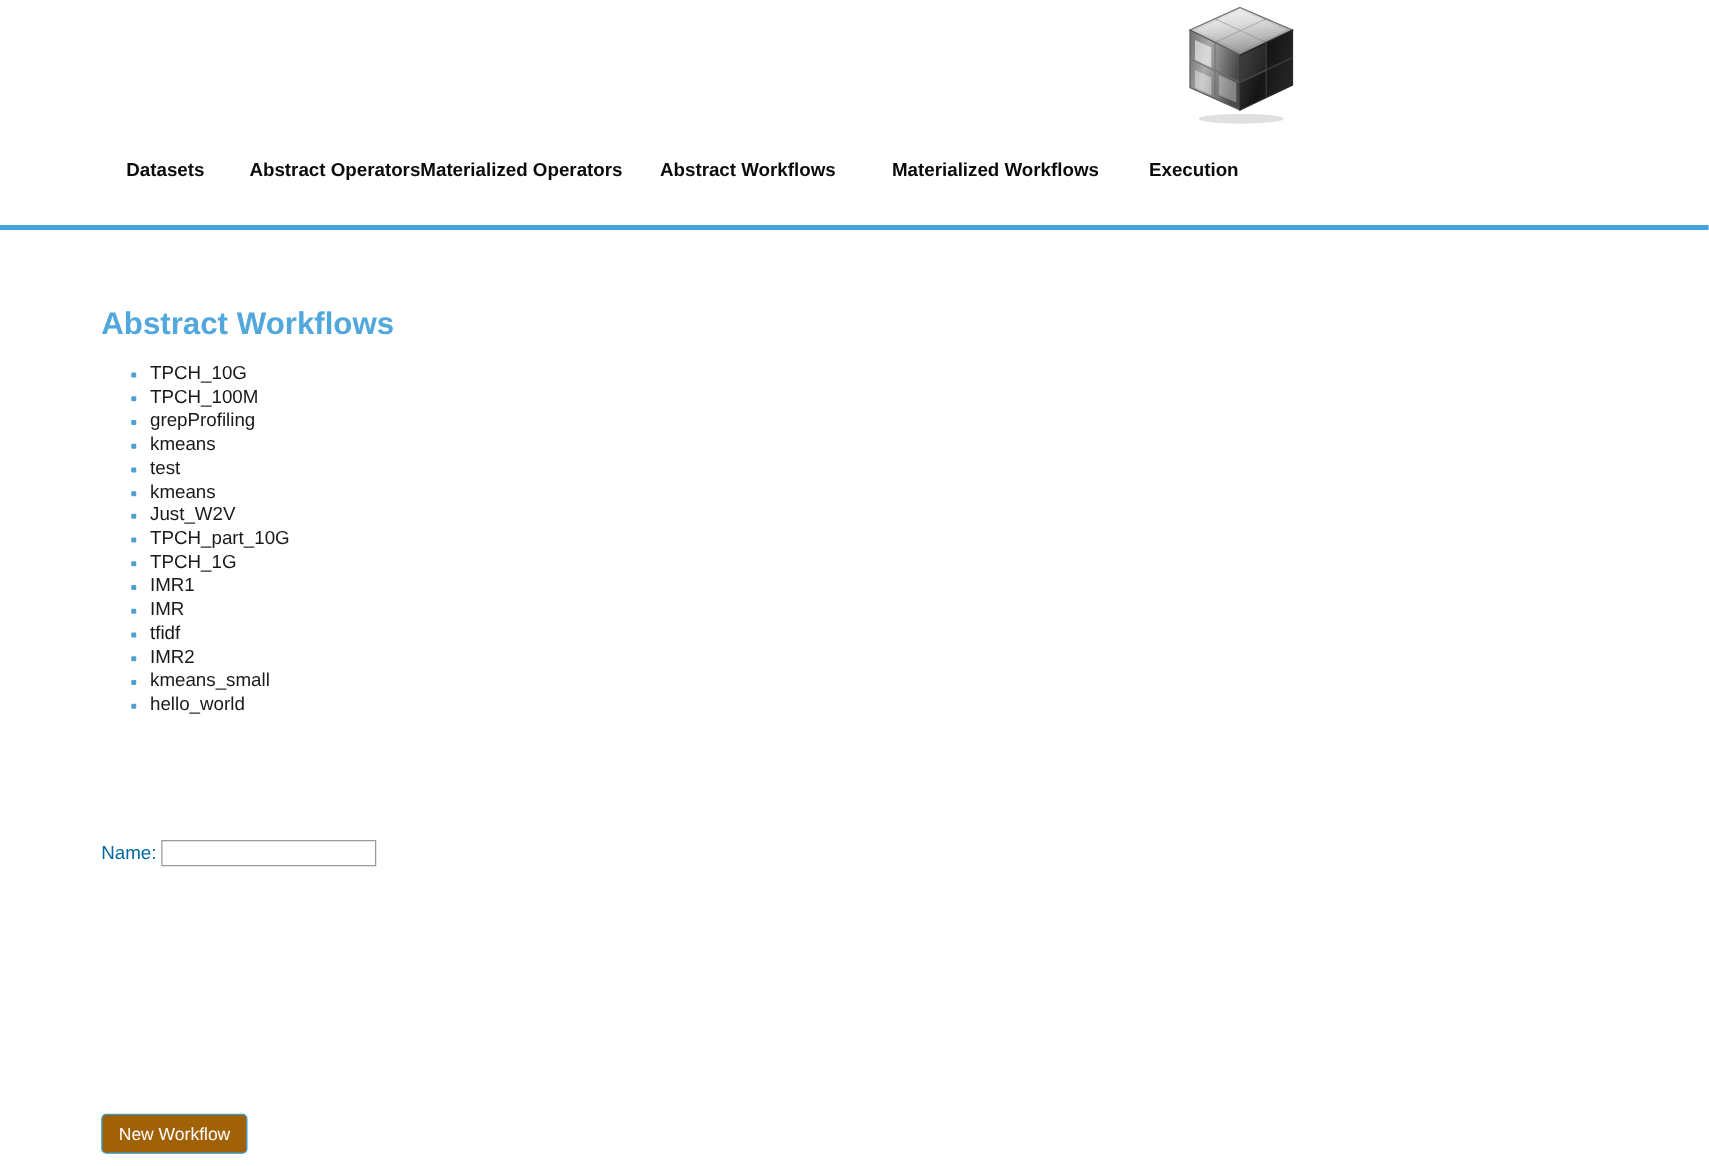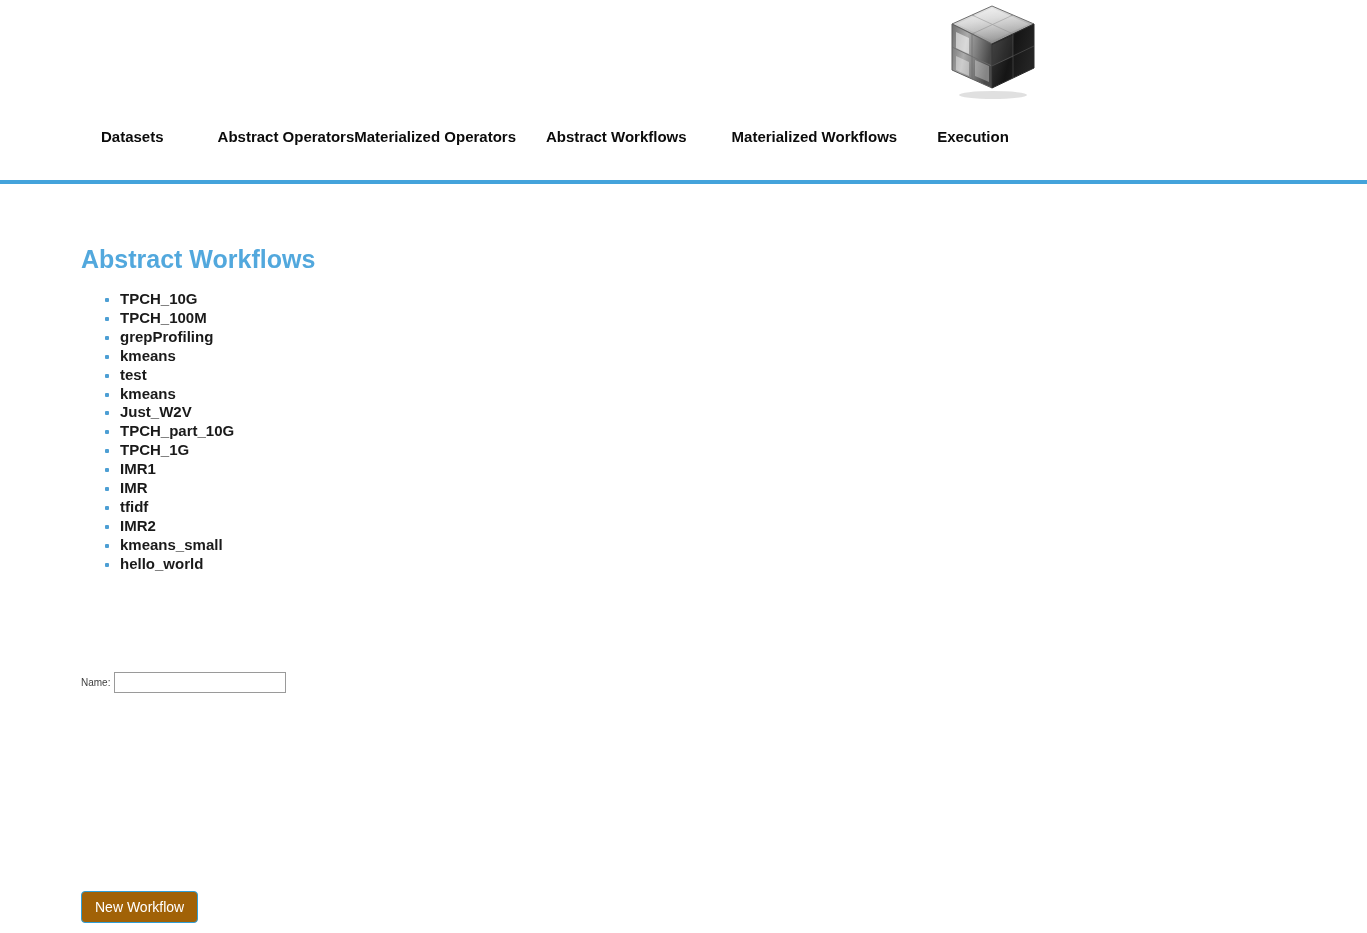--- a/index.html
+++ b/index.html
@@ -64,21 +64,21 @@
     display: block;
     font-size: 15px;
     font-weight: bold;
     color: #0b0b0b;
     text-decoration: none;
     white-space: nowrap;
     padding: 0;
     cursor: pointer;
   }
   .nav-list li:nth-child(1) { margin-left: 101px; }
-  .nav-list li:nth-child(2) { margin-left: 54px; }
+  .nav-list li:nth-child(2) { margin-left: 36px; }
   .nav-list li:nth-child(3) { }
   .nav-list li:nth-child(4) { margin-left: 30px; }
   .nav-list li:nth-child(5) { margin-left: 45px; }
   .nav-list li:nth-child(6) { margin-left: 40px; }
 
   .nav-rule {
     position: absolute;
     left: 0;
     top: 180px;
     width: 100%;
@@ -121,33 +121,33 @@
   }
   .workflow-item .bullet {
     position: absolute;
     left: -15px;
     top: 8px;
     width: 4px;
     height: 4px;
     background: #4d9fd4;
     border-radius: 1px;
   }
-  .workflow-item .label { cursor: default; font-weight: bold; }
+  .workflow-item .label { cursor: default; }
 
   
   .name-row {
     position: absolute;
     left: 81px;
     top: 492px;
     display: flex;
     align-items: center;
   }
   .name-label {
-    font-size: 10px;
-    color: #404040;
+    font-size: 15px;
+    color: #0369a1;
     margin-right: 4px;
     line-height: 18px;
   }
   .name-input {
     width: 172px;
     height: 21px;
     border: 1px solid #9a9a9a;
     background: #ffffff;
     font-family: "Liberation Sans", sans-serif;
     font-size: 13px;

